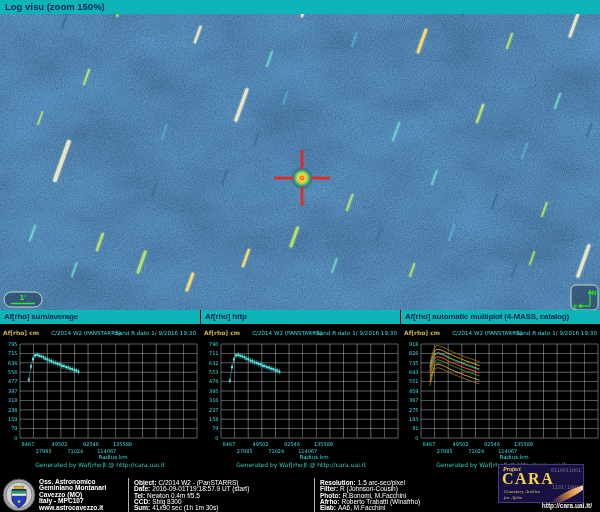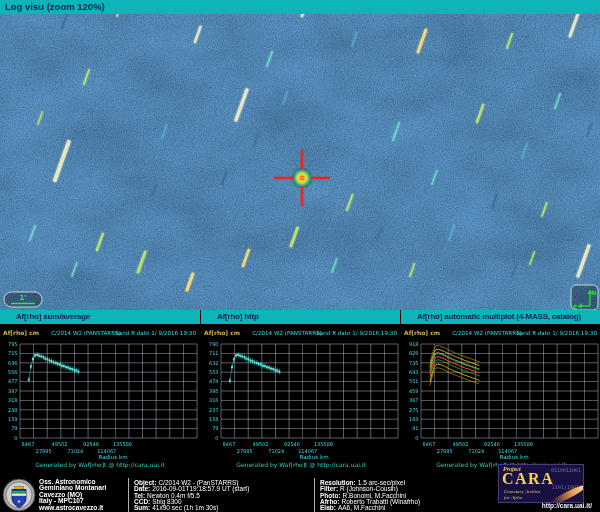--- a/index.html
+++ b/index.html
@@ -6,21 +6,21 @@
   .app{width:600px;height:512px;position:relative;background:#000;overflow:hidden;
        font-family:"Liberation Sans",sans-serif;}
   .topbar{height:14px;background:#0db4b8;color:#07264e;font-weight:bold;font-size:9.5px;
           line-height:14px;padding-left:5px;box-sizing:border-box;}
   .sky{height:296px;background:#0a1c38;}
   svg{font-family:"DejaVu Sans",sans-serif;display:block;}
   .plots{display:flex;height:168px;background:#000;}
   .panel{width:200px;box-sizing:border-box;}
   .panel+.panel{border-left:1px solid #000;}
   .panel-header{height:14px;background:#0db4b8;color:#07264e;font-weight:bold;font-size:8px;
-                line-height:14px;padding-left:16px;white-space:nowrap;overflow:hidden;letter-spacing:-0.2px;}
+                line-height:14px;padding-left:4px;white-space:nowrap;overflow:hidden;letter-spacing:-0.2px;}
   .panel svg{background:#000;}
   .infobar{height:34px;background:#000;display:flex;position:relative;color:#fff;}
   .obs{width:128px;display:flex;align-items:center;box-sizing:border-box;padding-left:2px;}
   .seal{flex:0 0 auto;}
   .obs-lines{margin-left:3px;}
   .obs-lines div{font-weight:bold;font-size:6.6px;line-height:6.5px;white-space:nowrap;}
   .col{box-sizing:border-box;padding:2px 0 0 5px;border-left:1px solid #b0b0b0;}
   .c2{width:186px;}
   .c3{width:170px;}
   .row{font-size:6.5px;line-height:6.3px;white-space:nowrap;}
@@ -41,21 +41,21 @@
                background:linear-gradient(100deg,rgba(240,160,70,0) 10%,#e0904a 60%,#f8dca8 95%);
                transform:rotate(-27deg);}
   .cara-url{position:absolute;right:8px;top:24px;font-size:6.5px;color:#f2f2f2;font-weight:bold;}
 </style>
 </head>
 <body>
 
 <div class="app">
 
   <div class="topbar">
-    <span>Log visu (zoom 120%)</span>
+    <span>Log visu (zoom 150%)</span>
   </div>
 
   <div class="sky">
     <svg id="sky-svg" width="600" height="296" viewBox="0 0 600 296">
       <defs>
         <filter id="nLow" x="0" y="0" width="100%" height="100%">
           <feTurbulence type="fractalNoise" baseFrequency="0.012 0.02" numOctaves="3" seed="7"></feTurbulence>
           <feColorMatrix type="matrix" values="0.10 0 0 0 0.01  0.30 0 0 0 0.04  0.55 0 0 0 0.10  0 0 0 0 0.85"></feColorMatrix>
         </filter>
         <filter id="nHi" x="0" y="0" width="100%" height="100%">

